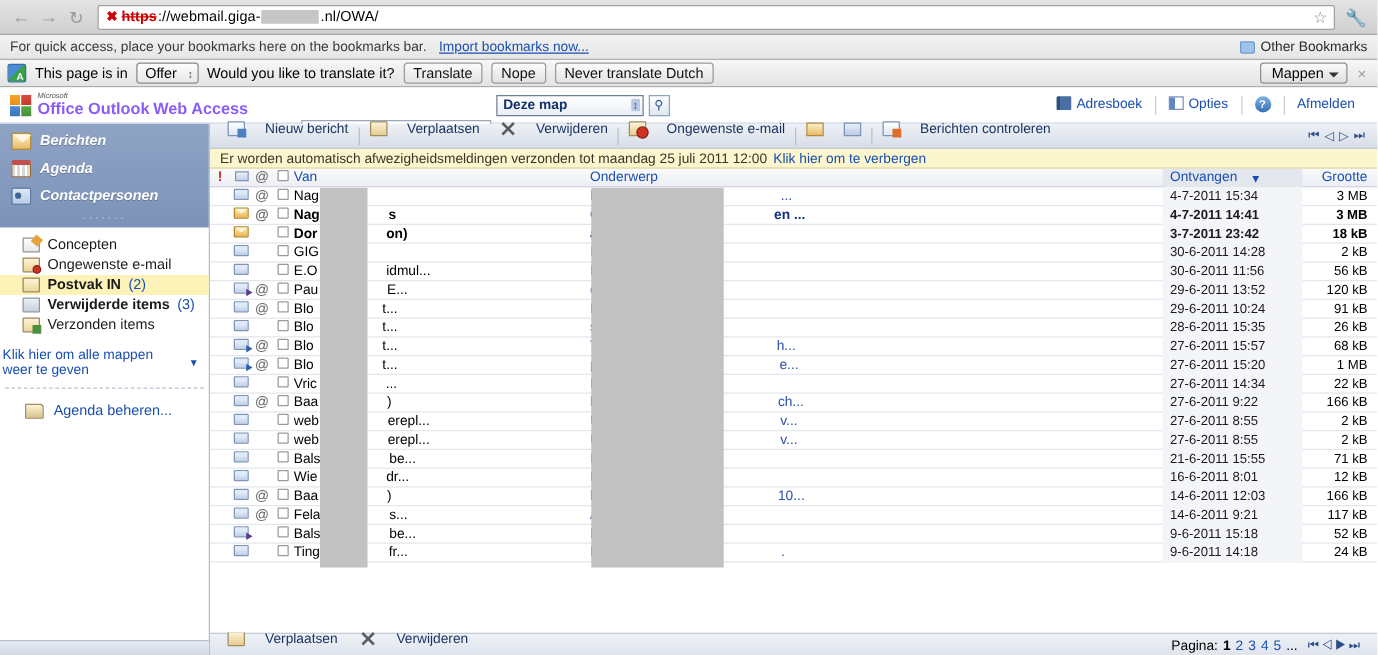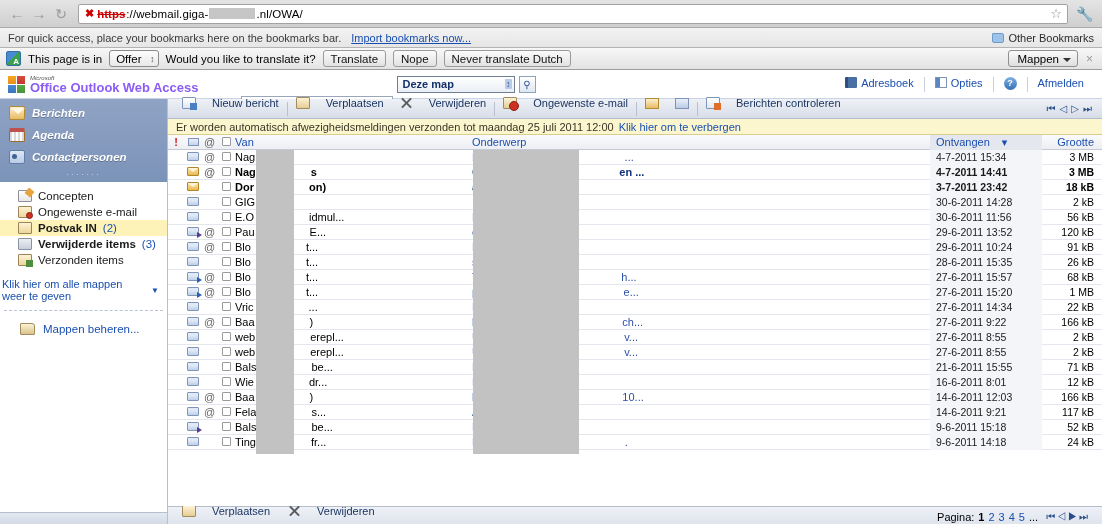--- a/index.html
+++ b/index.html
@@ -375,21 +375,21 @@
       </div>
 
       <div class="nav-link">
         <span>Klik hier om alle mappen weer te geven</span>
         <span style="font-size:8px;">▼</span>
       </div>
       <div class="nav-sep"></div>
 
       <div class="nav-mng">
         <span class="mng-ic"></span>
-        <span>Mappen beheren...</span>
+        <span>Agenda beheren...</span>
       </div>
 
       <div class="nav-foot"></div>
     </div>
 
     <div class="pane">
 
       <div class="tbar">
         <span class="tb">
           <span class="tbi tbi-new"></span>

